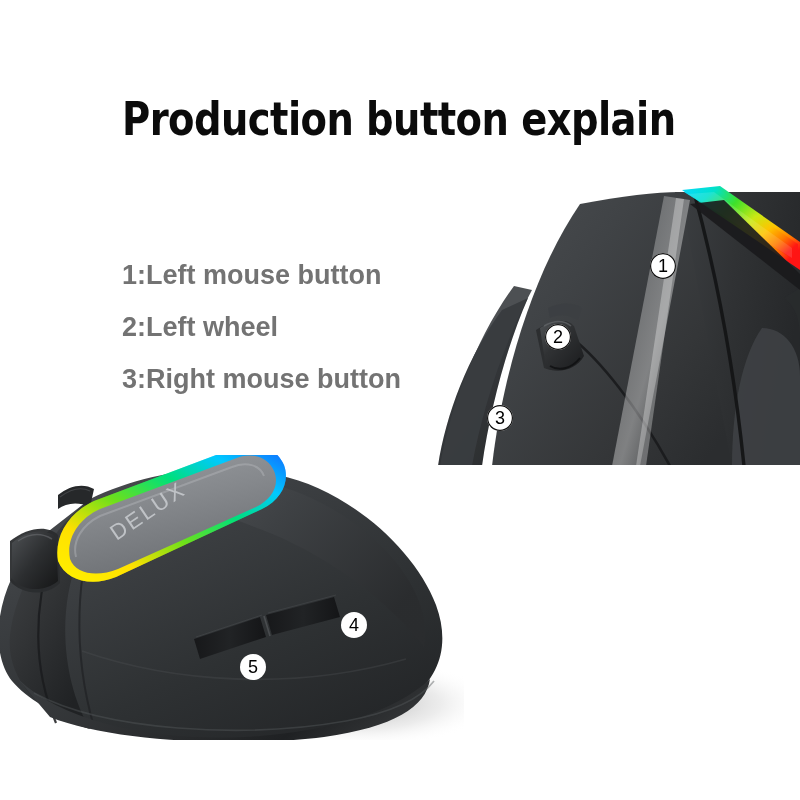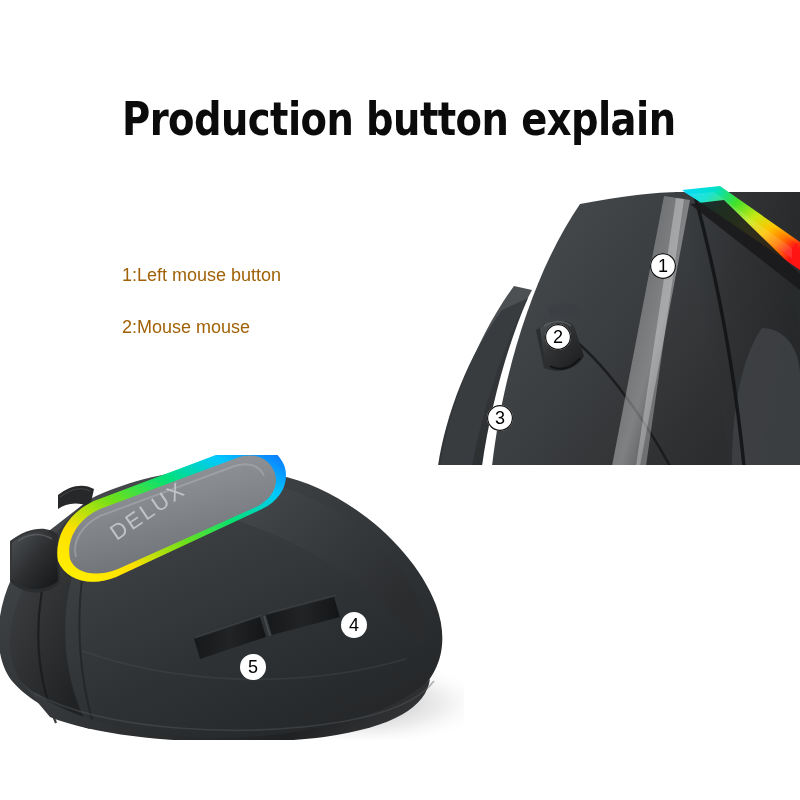--- a/index.html
+++ b/index.html
@@ -35,24 +35,24 @@
     font-family: "DejaVu Sans", sans-serif;
     font-stretch: condensed;
     transform: scaleX(0.93);
     transform-origin: left center;
     white-space: nowrap;
   }
 
   
   .legend {
     position: absolute;
-    color: #a16207;
-    font-size: 18px;
+    color: #737373;
+    font-size: 27px;
     line-height: 52px;
-    font-weight: 400;
+    font-weight: 700;
     white-space: nowrap;
   }
   .legend-top  { left: 122px; top: 249px; }
   .legend-bot  { left: 505px; top: 581px; }
   .legend-line { display: block; }
 
   
   .photo {
     position: absolute;
     overflow: hidden;
@@ -175,21 +175,22 @@
       </g>
     </svg>
   </div>
 
   <div class="badge ringed" style="left:650px; top:253px;">1</div>
   <div class="badge ringed" style="left:545px; top:324px;">2</div>
   <div class="badge ringed" style="left:487px; top:405px;">3</div>
 
   <div class="legend legend-top">
     <span class="legend-line">1:Left mouse button</span>
-    <span class="legend-line">2:Mouse mouse</span>
+    <span class="legend-line">2:Left wheel</span>
+    <span class="legend-line">3:Right mouse button</span>
   </div>
 
   <div class="photo" style="left:-6px; top:455px; width:470px; height:290px;">
     <svg width="470" height="290" viewBox="0 0 470 290" xmlns="http://www.w3.org/2000/svg">
       <defs>
         <linearGradient id="bShell" x1="0.1" y1="0" x2="0.85" y2="1">
           <stop offset="0" stop-color="#4b4e51"></stop>
           <stop offset="0.3" stop-color="#3c3f42"></stop>
           <stop offset="0.65" stop-color="#2e3133"></stop>
           <stop offset="1" stop-color="#232527"></stop>

